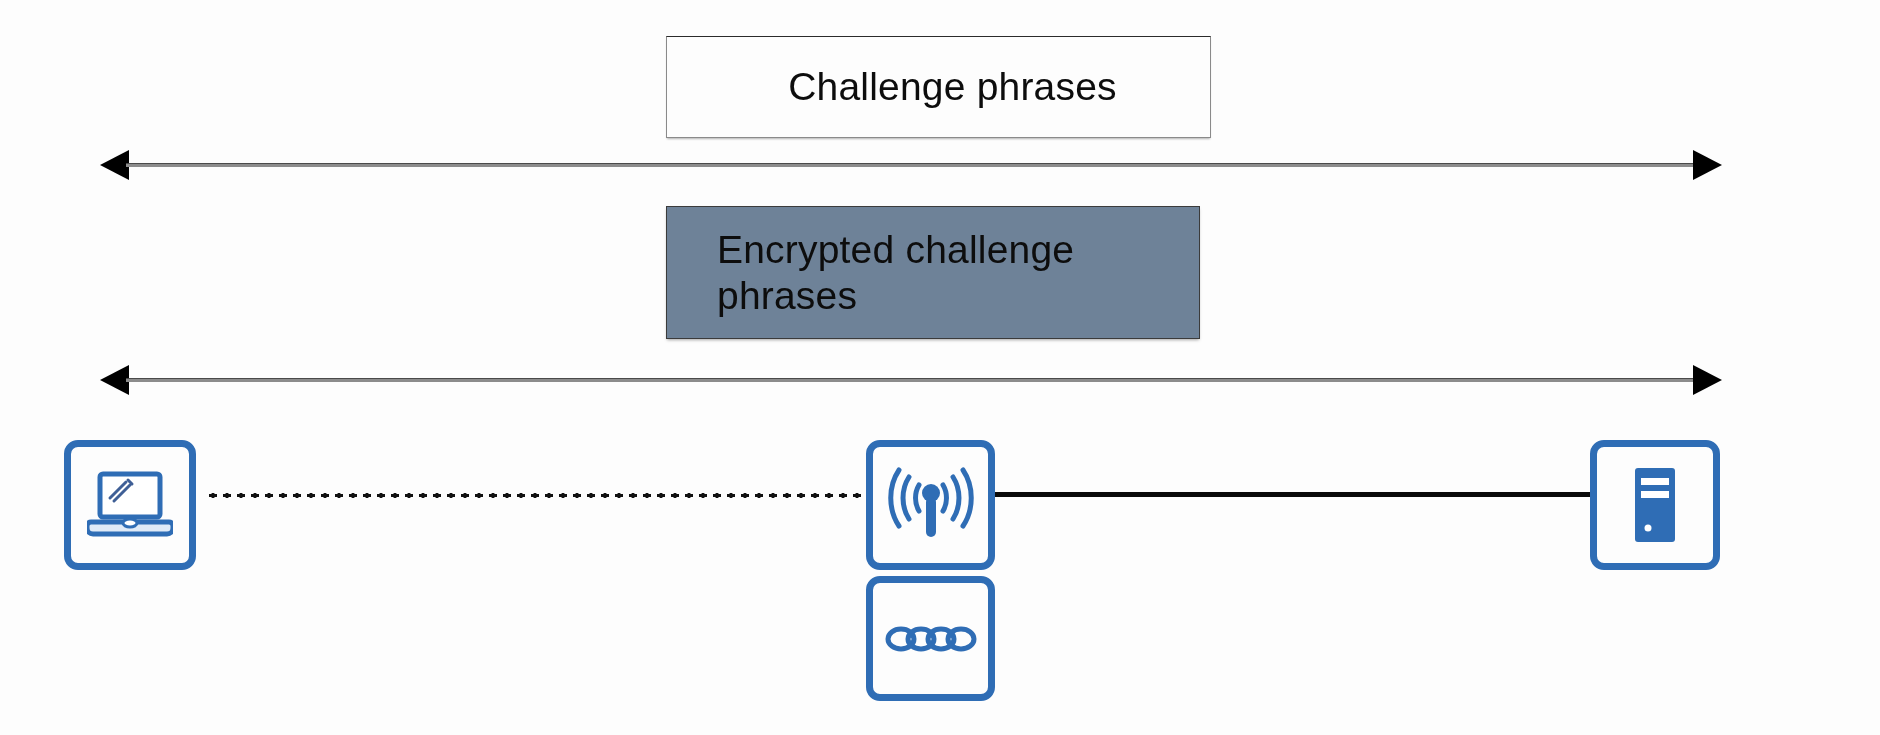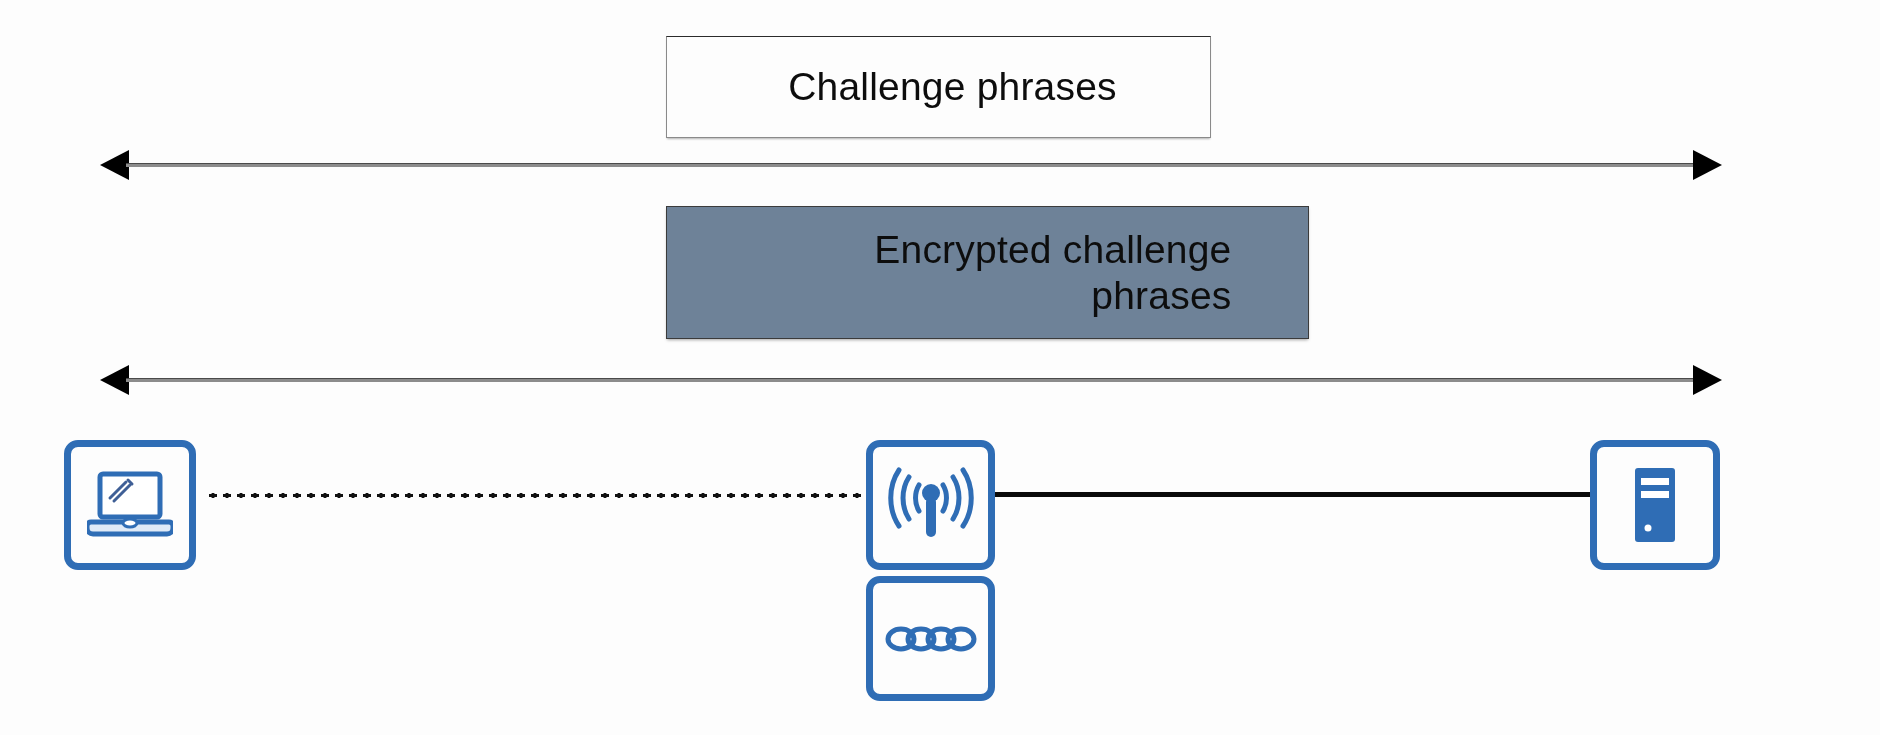--- a/index.html
+++ b/index.html
@@ -19,42 +19,42 @@
     overflow: hidden;
   }
 
   
   .label-box {
     position: absolute;
     box-sizing: border-box;
     display: flex;
     align-items: center;
     justify-content: center;
-    text-align: right;
+    text-align: left;
     color: #0d0d0d;
     padding-left: 28px;
   }
 
   #challenge-phrases-box {
     left: 666px;
     top: 36px;
     width: 545px;
     height: 102px;
     background: #fdfdfd;
     border: 1.5px solid #8a8a8a;
     border-top-color: #2b2b2b;
     box-shadow: 0 2px 2px -1px rgba(0,0,0,0.30);
     font-size: 39px;
     letter-spacing: 0.2px;
   }
 
   #encrypted-phrases-box {
     left: 666px;
     top: 206px;
-    width: 643px;
+    width: 534px;
     height: 133px;
     background: #6e8298;
     border: 1.5px solid #3b3b3b;
     box-shadow: 0 2px 3px -1px rgba(0,0,0,0.35);
     font-size: 39px;
     line-height: 1.17;
     letter-spacing: 0.2px;
   }
   #encrypted-phrases-box .txt {
     display: block;

